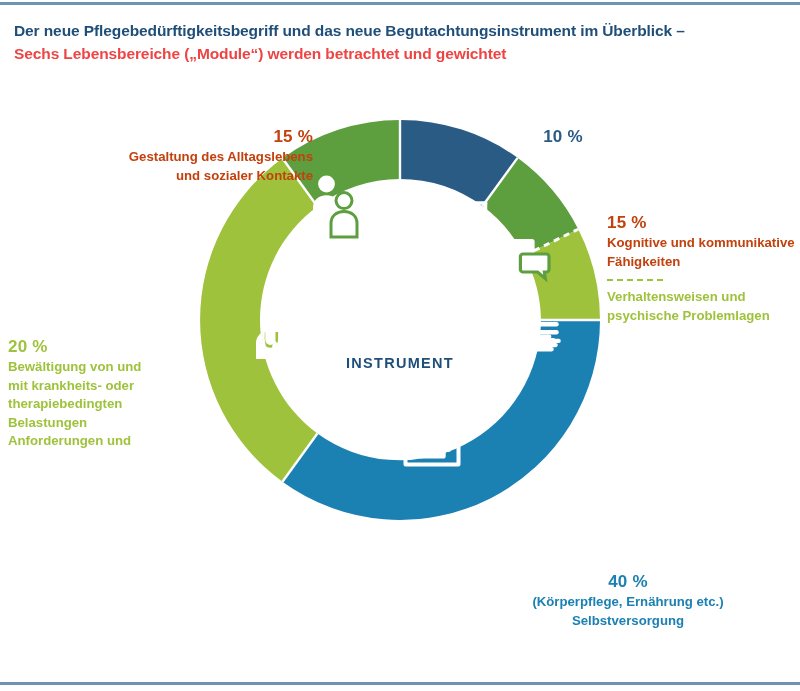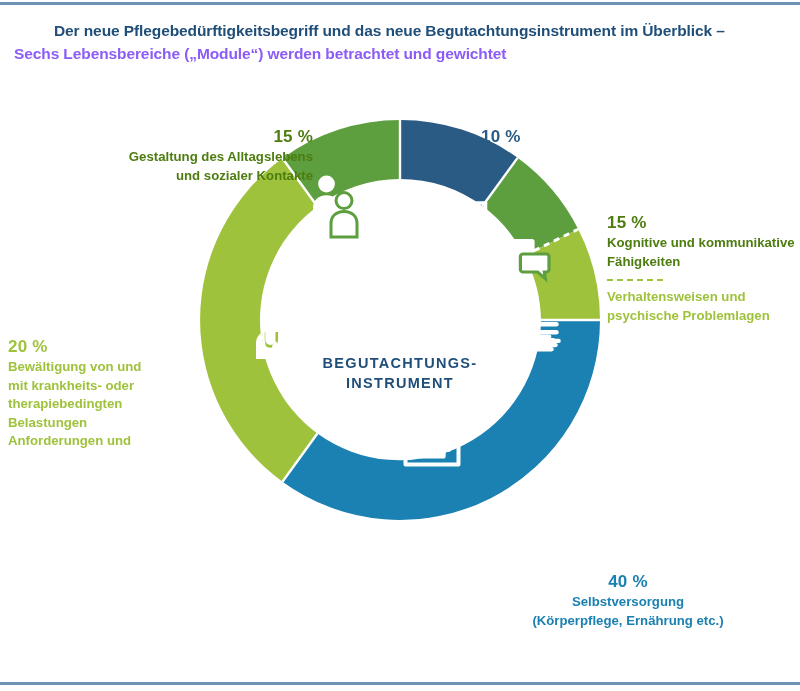--- a/index.html
+++ b/index.html
@@ -37,22 +37,22 @@
     top: 19px;
     width: 760px;
   }
   #heading .line {
     font-size: 15.5px;
     font-weight: bold;
     line-height: 23px;
     letter-spacing: -0.1px;
     white-space: nowrap;
   }
-  #heading .line1 { color: #1f4e79; margin-left: 40px; }
-  #heading .line2 { color: #8b5cf6; }
+  #heading .line1 { color: #1f4e79; }
+  #heading .line2 { color: #ef4444; }
 
   
   #stage {
     position: absolute;
     left: 0;
     top: 95px;
     width: 800px;
     height: 560px;
   }
   #donut {
@@ -84,34 +84,34 @@
     line-height: 23px;
     letter-spacing: 0.2px;
   }
   .callout .desc {
     font-size: 13.2px;
     line-height: 18.5px;
   }
   .callout .desc div { white-space: nowrap; font-weight: bold; }
 
   .c-green-dark .pct,
-  .c-green-dark .desc { color: #4d7c0f; }
+  .c-green-dark .desc { color: #c2410c; }
   .c-green-light .pct,
   .c-green-light .desc { color: #9fc23c; }
   .c-blue-dark .pct,
   .c-blue-dark .desc { color: #2a5b85; }
   .c-blue-mid .pct,
   .c-blue-mid .desc { color: #1b80b2; }
 
   
   #callout-alltag {
     left: 68px; top: 30px; width: 245px; text-align: right;
   }
   #callout-mobilitaet {
-    left: 481px; top: 30px; width: 200px; text-align: left;
+    left: 463px; top: 30px; width: 200px; text-align: center;
   }
   #callout-kognitiv {
     left: 607px; top: 116px; width: 200px; text-align: left;
   }
   #callout-bewaeltigung {
     left: 8px; top: 240px; width: 183px; text-align: left;
   }
   #callout-selbst {
     left: 478px; top: 475px; width: 300px; text-align: center;
   }
@@ -256,21 +256,20 @@
         <circle cx="49.0" cy="18.4" r="7.6"></circle>
         <path d="M49.0 28.6 c-7.4 0 -12.4 4.7 -12.4 11.6 V56.0 h24.8 V40.2
                  c0 -6.9 -5.0 -11.6 -12.4 -11.6 Z"></path>
         <circle cx="31.0" cy="25.6" r="8.0" stroke="#5d9e3f" stroke-width="3.0"></circle>
         <path d="M31.0 36.4 c-7.8 0 -13.0 4.9 -13.0 12.0 V62.0 h26.0 V48.4
                  c0 -7.1 -5.2 -12.0 -13.0 -12.0 Z" stroke="#5d9e3f" stroke-width="3.0"></path>
       </g>
     </svg>
 
     <div id="center-label">
-      <div>BEGUTACHTUNGS-</div>
       <div>INSTRUMENT</div>
     </div>
 
     <div class="callout c-green-dark" id="callout-alltag">
       <div class="pct">15 %</div>
       <div class="desc">
         <div>Gestaltung des Alltagslebens</div>
         <div>und sozialer Kontakte</div>
       </div>
     </div>
@@ -299,19 +298,19 @@
         <div>mit krankheits- oder</div>
         <div>therapiebedingten</div>
         <div>Belastungen</div>
         <div>Anforderungen und</div>
       </div>
     </div>
 
     <div class="callout c-blue-mid" id="callout-selbst">
       <div class="pct">40 %</div>
       <div class="desc">
+        <div>(Körperpflege, Ernährung etc.)</div>
         <div>Selbstversorgung</div>
-        <div>(Körperpflege, Ernährung etc.)</div>
       </div>
     </div>
 
   </div>
 </div>
 
 </body></html>

